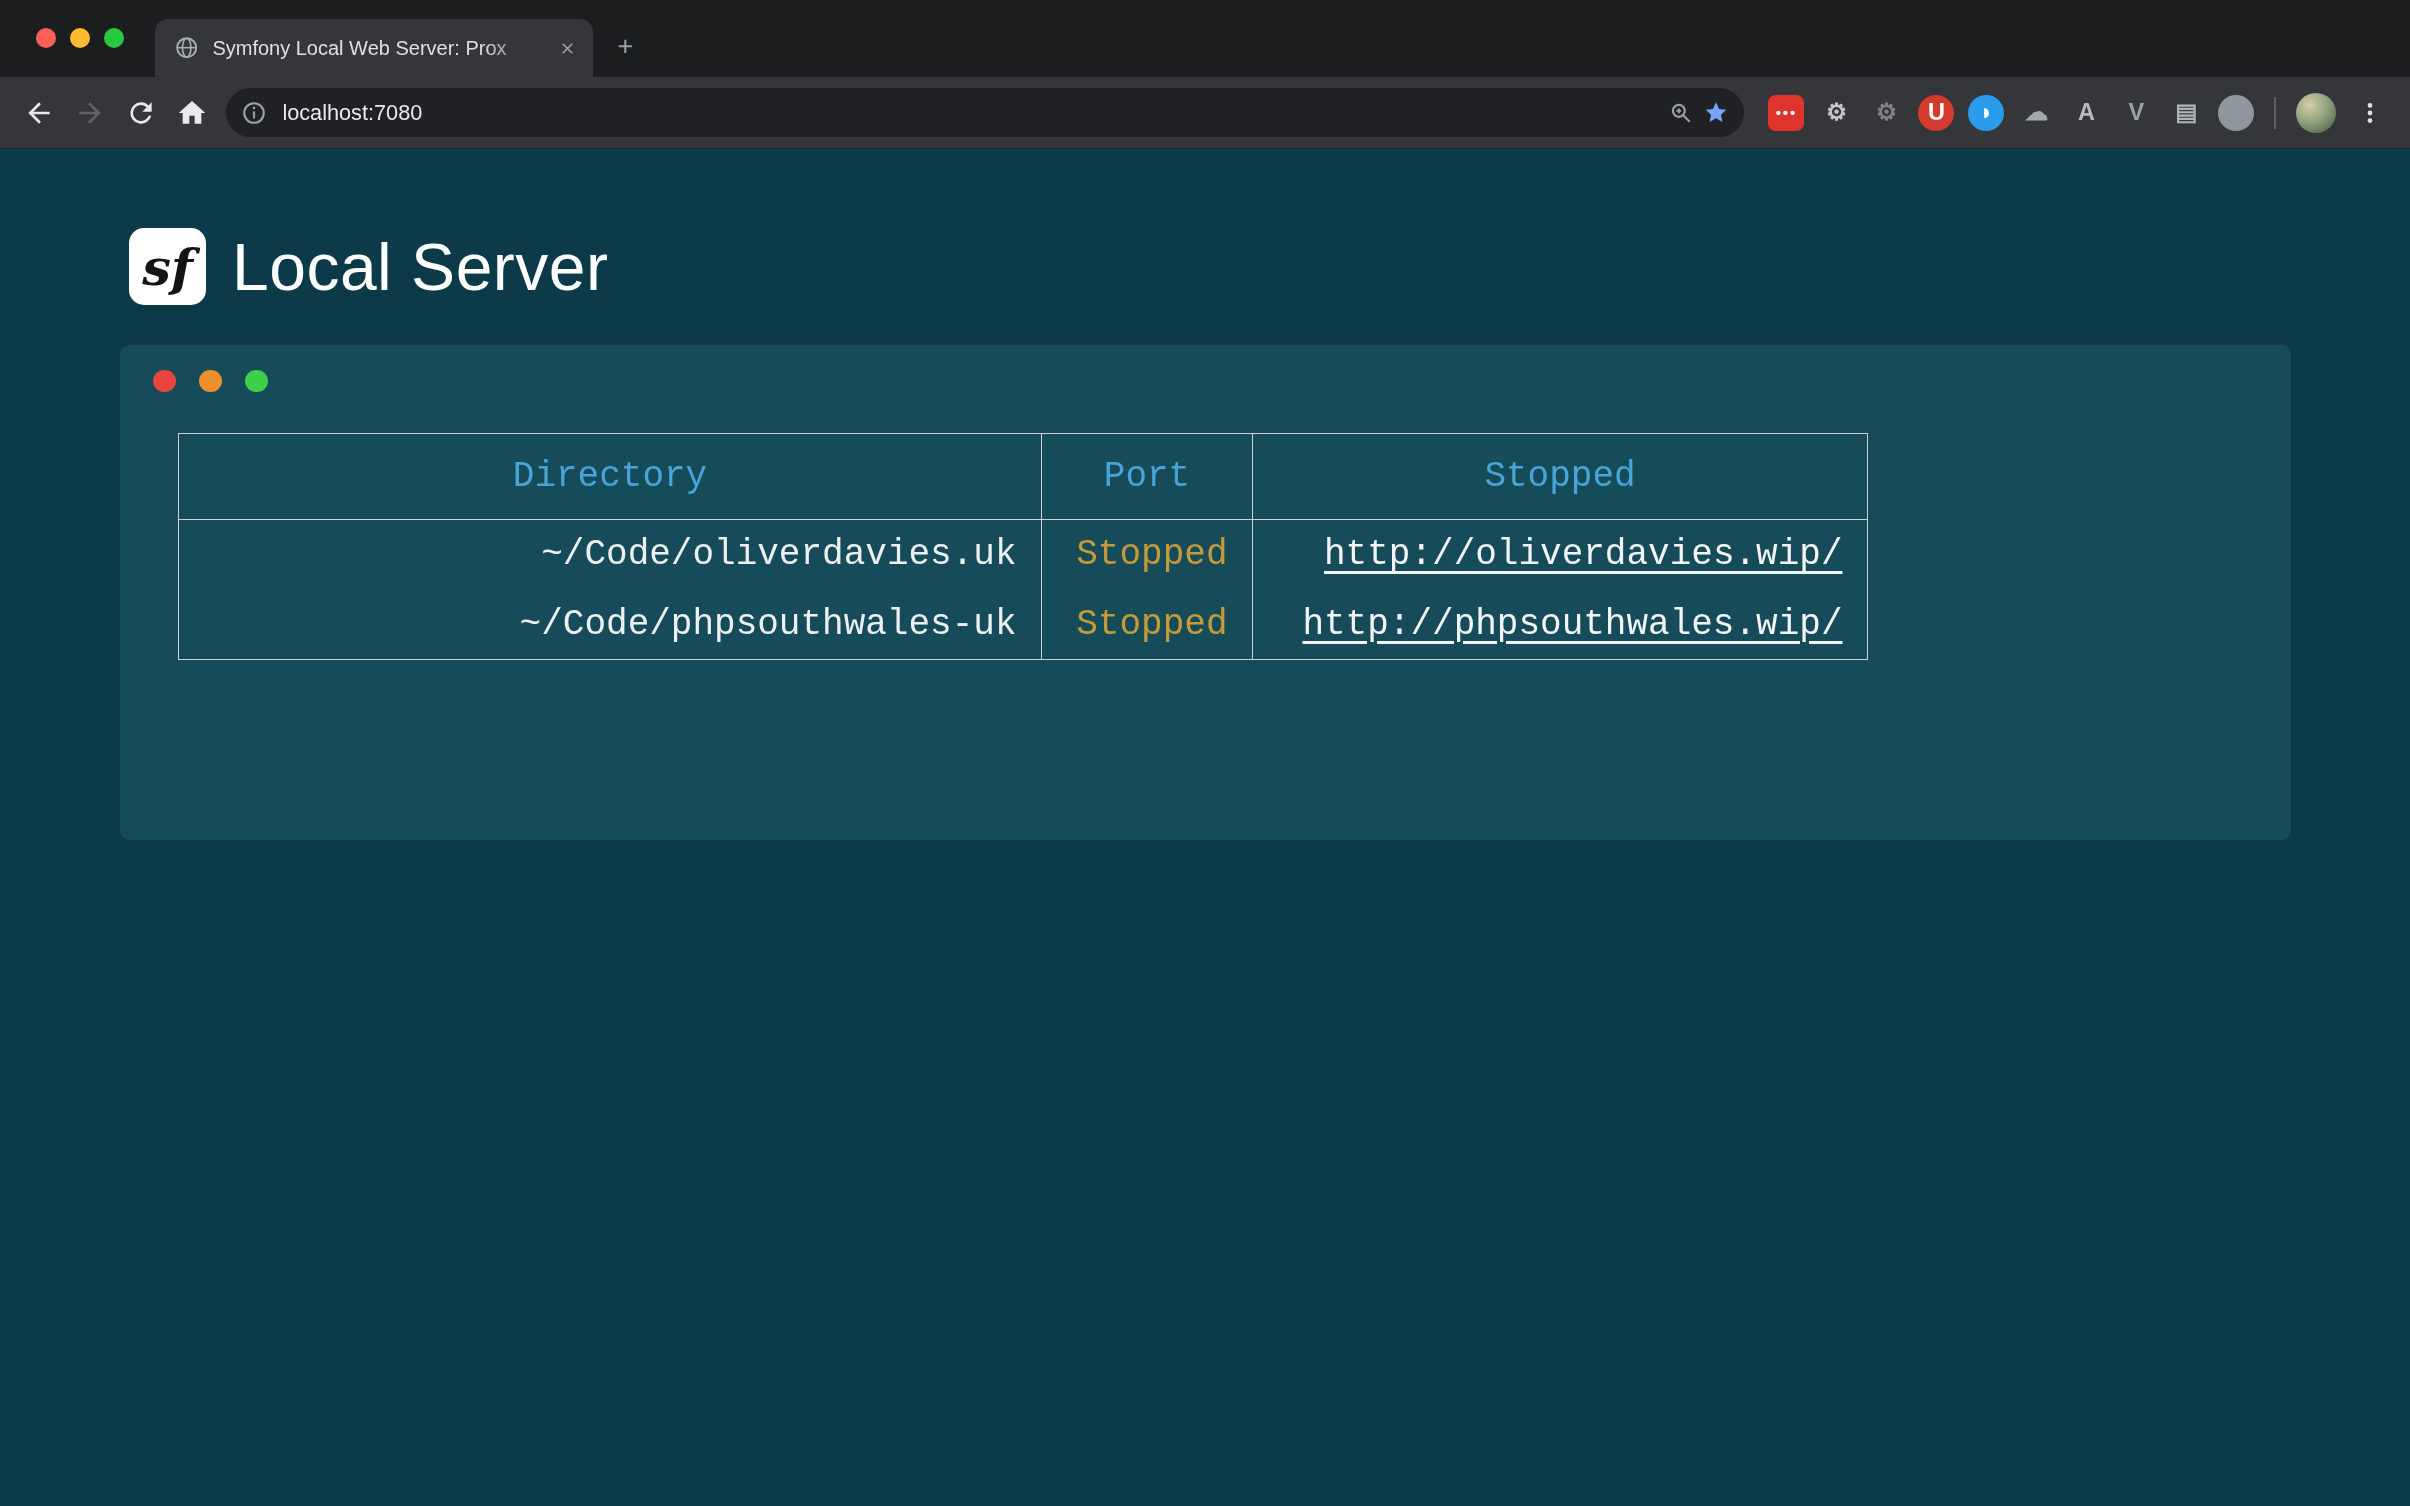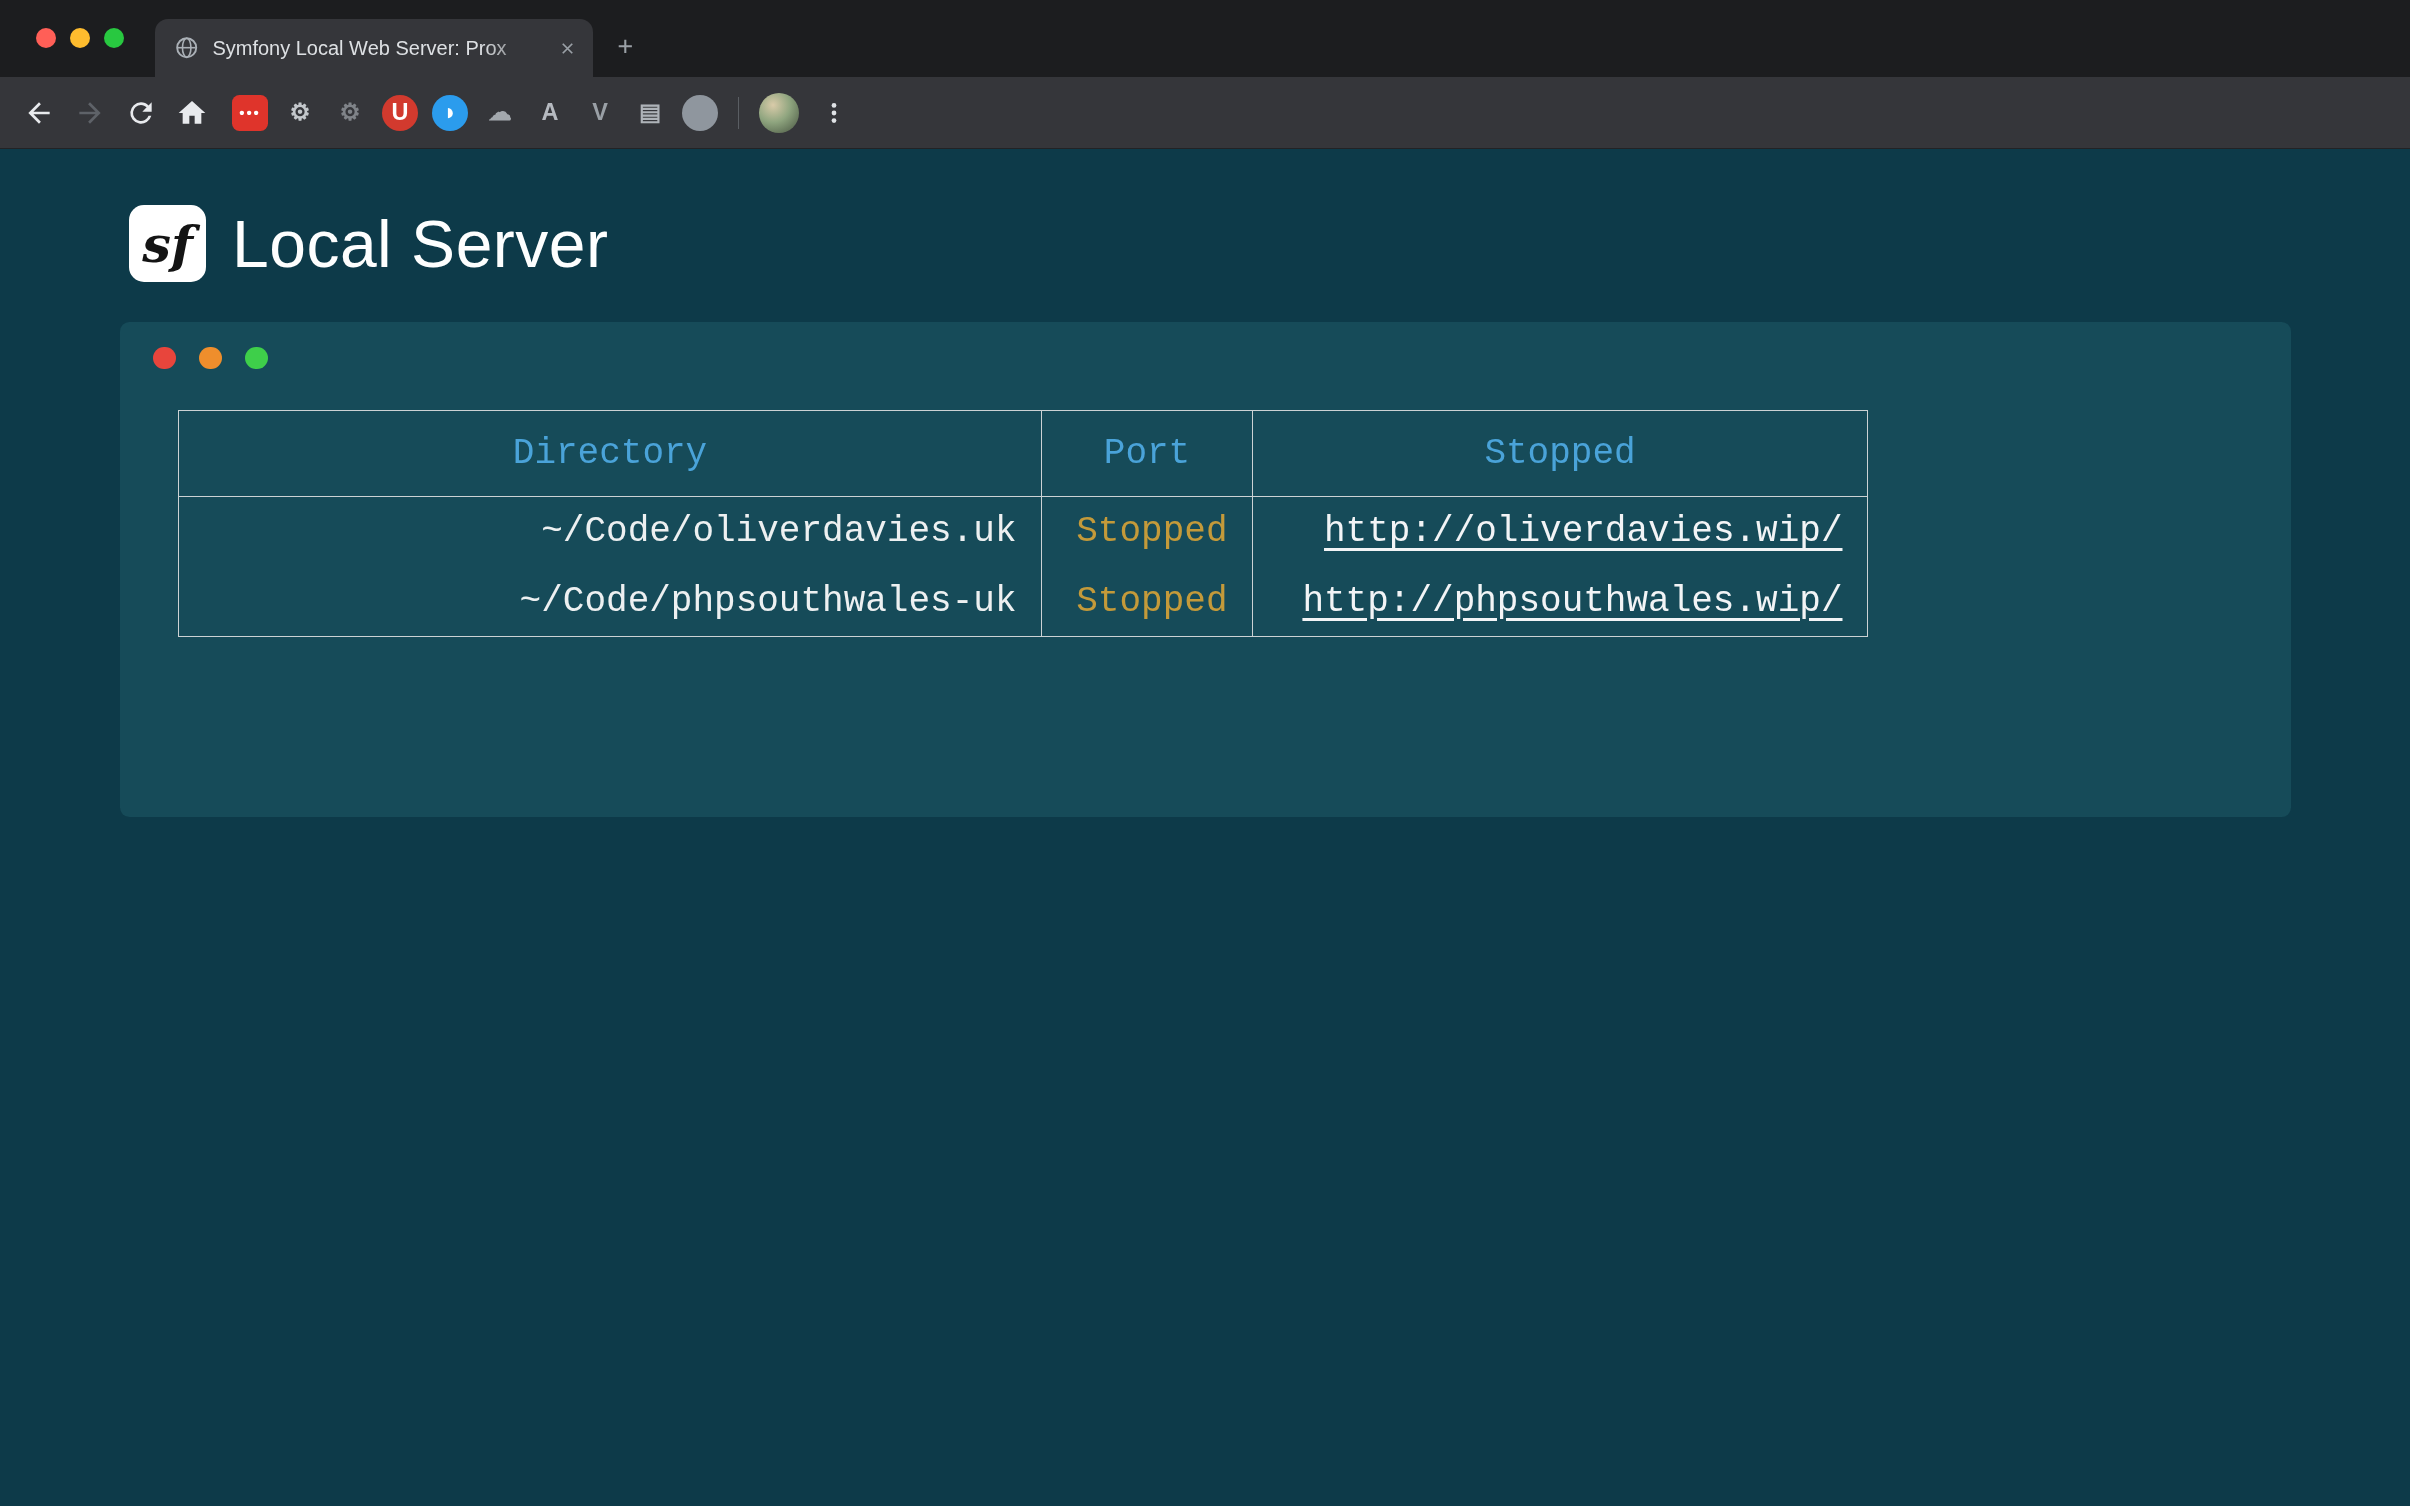--- a/index.html
+++ b/index.html
@@ -69,21 +69,21 @@
   .avatar{
     width:40px;height:40px;border-radius:50%;flex:none;
     background:radial-gradient(circle at 35% 30%,#d9cba9 0%,#8fa57f 45%,#45523f 100%);
   }
   .menu-btn{width:41px;height:41px;display:flex;align-items:center;justify-content:center;flex:none;}
   .menu-btn svg{width:26px;height:26px;}
   .star-path{fill:var(--bookmark-star-blue);}
 
   
   .page{height:1358px;}
-  .page-header{display:flex;align-items:center;gap:26px;padding:56px 0 0 129px;}
+  .page-header{display:flex;align-items:center;gap:26px;padding:79px 0 0 129px;}
   .sf-logo{width:77px;height:77px;background:#fff;border-radius:15px;display:flex;align-items:center;justify-content:center;}
   .sf-logo span{font-family:"DejaVu Serif",serif;font-style:italic;font-weight:bold;font-size:51px;color:#141414;}
   .page-title{margin:0;color:#fdfefe;font-size:66px;font-weight:400;letter-spacing:0.5px;}
 
   .panel{
     margin:40px 0 0 120px;width:2171px;height:495px;
     padding-top:88px;background:var(--panel-bg);border-radius:9.4px;position:relative;
   }
   .panel-dots{position:absolute;left:33px;top:24.5px;display:flex;gap:23.5px;}
   .dot{width:22.6px;height:22.6px;border-radius:50%;}
@@ -161,20 +161,44 @@
       <svg viewBox="0 0 24 24">
           <path d="M17.65 6.35A7.95 7.95 0 0 0 12 4a8 8 0 1 0 7.73 10h-2.08A6 6 0 1 1 12 6c1.66 0 3.14.69 4.22 1.78L13 11h7V4l-2.35 2.35z" fill="#e8eaed"></path>
         </svg>
     </button>
     <button class="nav-btn">
       <svg viewBox="0 0 24 24">
           <path d="M10 20v-6h4v6h5v-8h3L12 3 2 12h3v8z" fill="#e8eaed"></path>
         </svg>
     </button>
 
+    <div class="omnibox">
+      <span style="display:flex;">
+        <svg viewBox="0 0 24 24">
+          <circle cx="12" cy="12" r="9" fill="none" stroke="#9aa0a6" stroke-width="2"></circle>
+          <rect x="11" y="10.5" width="2" height="6.5" fill="#9aa0a6"></rect>
+          <rect x="11" y="6.2" width="2" height="2.2" fill="#9aa0a6"></rect>
+        </svg>
+      </span>
+      <span class="url-text">localhost:7080</span>
+      <span class="box-icons">
+        <span style="display:flex;">
+          <svg viewBox="0 0 24 24">
+            <circle cx="10" cy="10" r="5.5" fill="none" stroke="#9aa0a6" stroke-width="2"></circle>
+            <path d="M14.3 14.3L20 20" stroke="#9aa0a6" stroke-width="2"></path>
+            <path d="M10 7.8v4.4M7.8 10h4.4" stroke="#9aa0a6" stroke-width="1.8"></path>
+          </svg>
+        </span>
+        <span style="display:flex;">
+          <svg viewBox="0 0 24 24">
+              <path class="star-path" d="M12 2l2.9 6.2 6.6.8-4.9 4.6 1.3 6.6L12 16.9 6.1 20.2l1.3-6.6L2.5 9l6.6-.8z"></path>
+            </svg>
+        </span>
+      </span>
+    </div>
 
     <div class="toolbar-right">
       <div class="extensions">
           <span class="ext shape-square ext-red-dots" style="background: rgb(223, 52, 43); color: rgb(255, 255, 255);">•••</span>
           <span class="ext shape-none ext-gear-light" style="color: rgb(195, 199, 203);">⚙</span>
           <span class="ext shape-none ext-gear-dark" style="color: rgb(127, 131, 136);">⚙</span>
           <span class="ext shape-circle ext-ublock" style="background: rgb(210, 58, 46); color: rgb(255, 255, 255);">U</span>
           <span class="ext shape-circle ext-blue-app" style="background: rgb(43, 156, 237); color: rgb(255, 255, 255);">◗</span>
           <span class="ext shape-none ext-cloud" style="color: rgb(163, 168, 173);">☁</span>
           <span class="ext shape-none ext-letter-a" style="color: rgb(182, 186, 192);">A</span>

